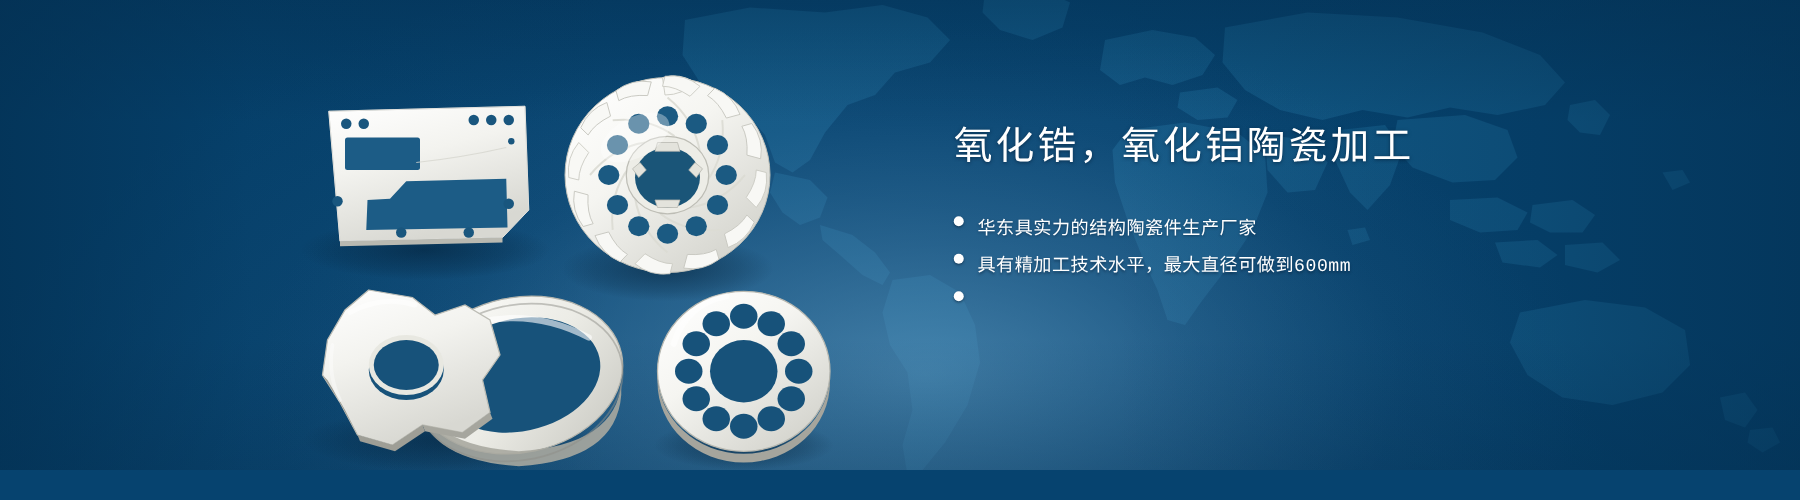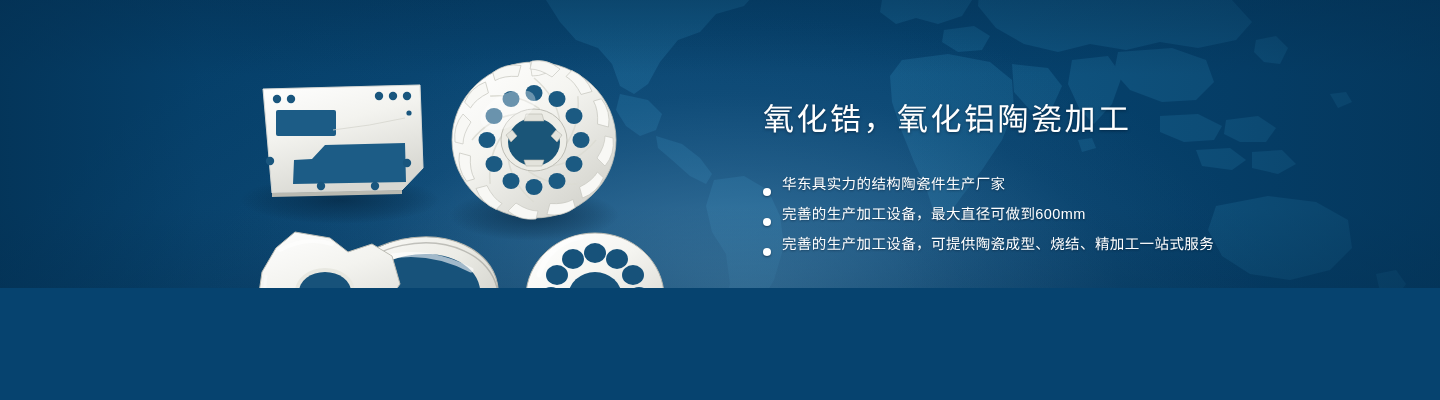--- a/index.html
+++ b/index.html
@@ -6,24 +6,24 @@
   html, body {
     margin: 0;
     padding: 0;
     background: #06436f;
   }
   * { box-sizing: border-box; }
 
   .banner {
     position: relative;
     width: 1440px;
-    height: 288px;
+    height: 376px;
     overflow: hidden;
     background: #06436f;
-    font-family: Liberation Sans, sans-serif;
+    font-family: Liberation Mono, monospace;
     -webkit-font-smoothing: antialiased;
   }
 
   
   .bg-base {
     position: absolute;
     inset: 0;
     background: #06436f;
   }
   .bg-glow {
@@ -98,21 +98,21 @@
     white-space: nowrap;
   }
   .bullets {
     list-style: none;
     margin: 0;
     padding: 0;
     margin-top: 38px;
   }
   .bullet {
     display: flex;
-    align-items: flex-end;
+    align-items: flex-start;
     height: 23px;
     margin-bottom: 7px;
   }
   .bullet-dot {
     flex: 0 0 auto;
     width: 8px;
     height: 8px;
     border-radius: 50%;
     background: #ffffff;
     margin-right: 11px;
@@ -367,22 +367,21 @@
   <div class="copy">
     <h1 class="headline">氧化锆，氧化铝陶瓷加工</h1>
 
     <ul class="bullets">
       <li class="bullet">
         <span class="bullet-dot"></span>
         <span class="bullet-text">华东具实力的结构陶瓷件生产厂家</span>
       </li>
       <li class="bullet">
         <span class="bullet-dot"></span>
-        <span class="bullet-text">完善的生产加工设备，最大直径可做到600mm</span>
+        <span class="bullet-text">具有精加工技术水平，最大直径可做到600mm</span>
       </li>
       <li class="bullet">
         <span class="bullet-dot"></span>
-        <span class="bullet-text">完善的生产加工设备，可提供陶瓷成型、烧结、精加工一站式服务</span>
       </li>
     </ul>
   </div>
 
 </div>
 
 </body></html>

